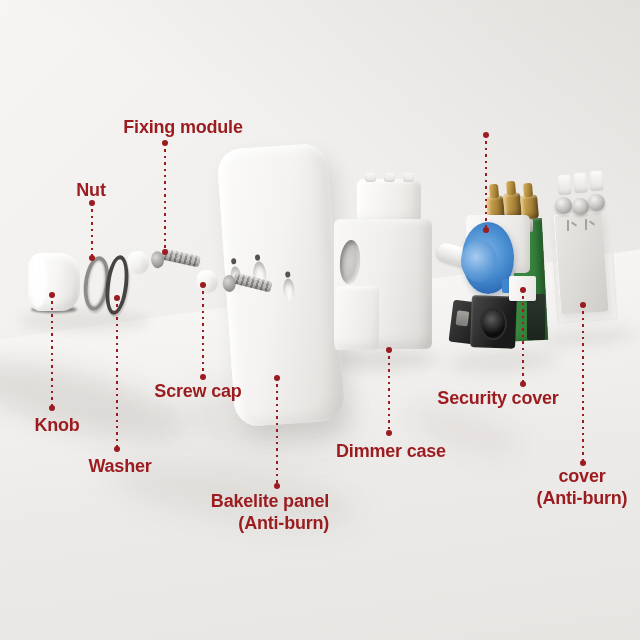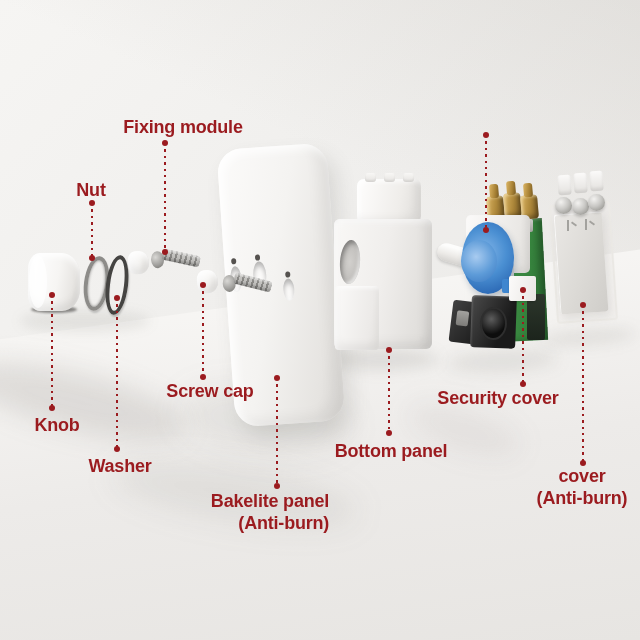--- a/index.html
+++ b/index.html
@@ -239,24 +239,24 @@
   <div class="leader" style="left:276px;top:378px;height:108px;"></div>
   <div class="leader" style="left:388px;top:350px;height:83px;"></div>
   <div class="leader" style="left:485px;top:135px;height:95px;"></div>
   <div class="leader" style="left:522px;top:290px;height:94px;"></div>
   <div class="leader" style="left:582px;top:305px;height:158px;"></div>
 
   <div class="lbl" style="left:183px;top:116px;">Fixing module</div>
   <div class="lbl" style="left:91px;top:179px;">Nut</div>
   <div class="lbl" style="left:57px;top:414px;">Knob</div>
   <div class="lbl" style="left:120px;top:455px;">Washer</div>
-  <div class="lbl" style="left:198px;top:380px;margin-left:12px;">Screw cap</div>
+  <div class="lbl" style="left:198px;top:380px;">Screw cap</div>
   <div class="lbl" style="left:270px;top:490px;text-align:right;">
     <span style="display:block;">Bakelite panel</span>
     <span style="display:block;">(Anti-burn)</span>
   </div>
-  <div class="lbl" style="left:391px;top:440px;">Bottom panel</div>
+  <div class="lbl" style="left:391px;top:440px;">Dimmer case</div>
   <div class="lbl" style="left:498px;top:387px;">Security cover</div>
   <div class="lbl" style="left:582px;top:465px;">
     <span style="display:block;">cover</span>
     <span style="display:block;">(Anti-burn)</span>
   </div>
 </div>
 
 </body></html>

